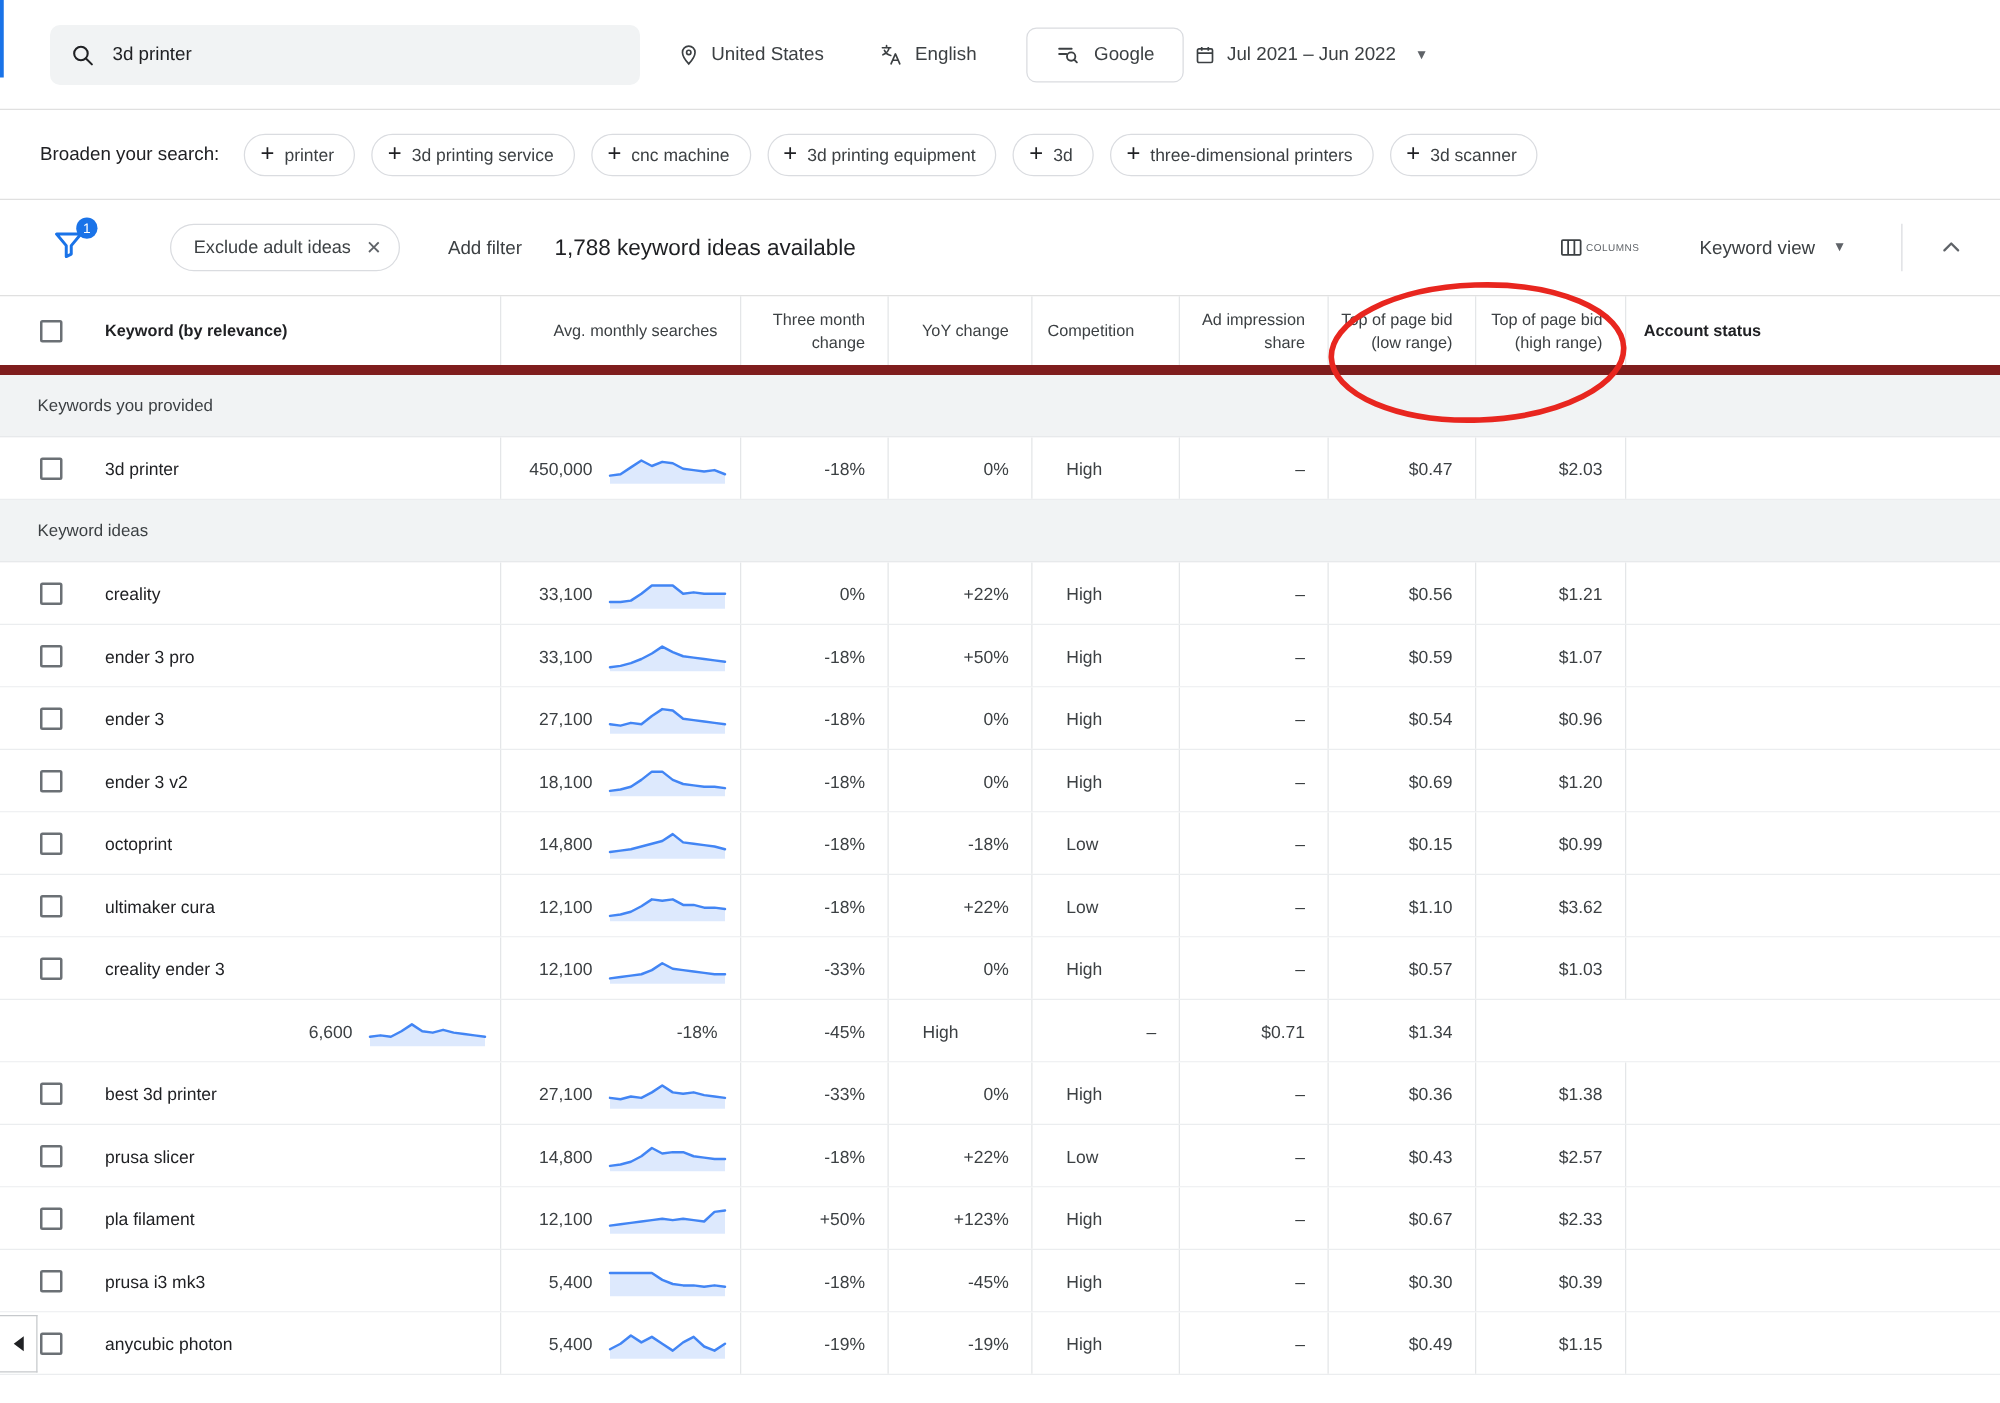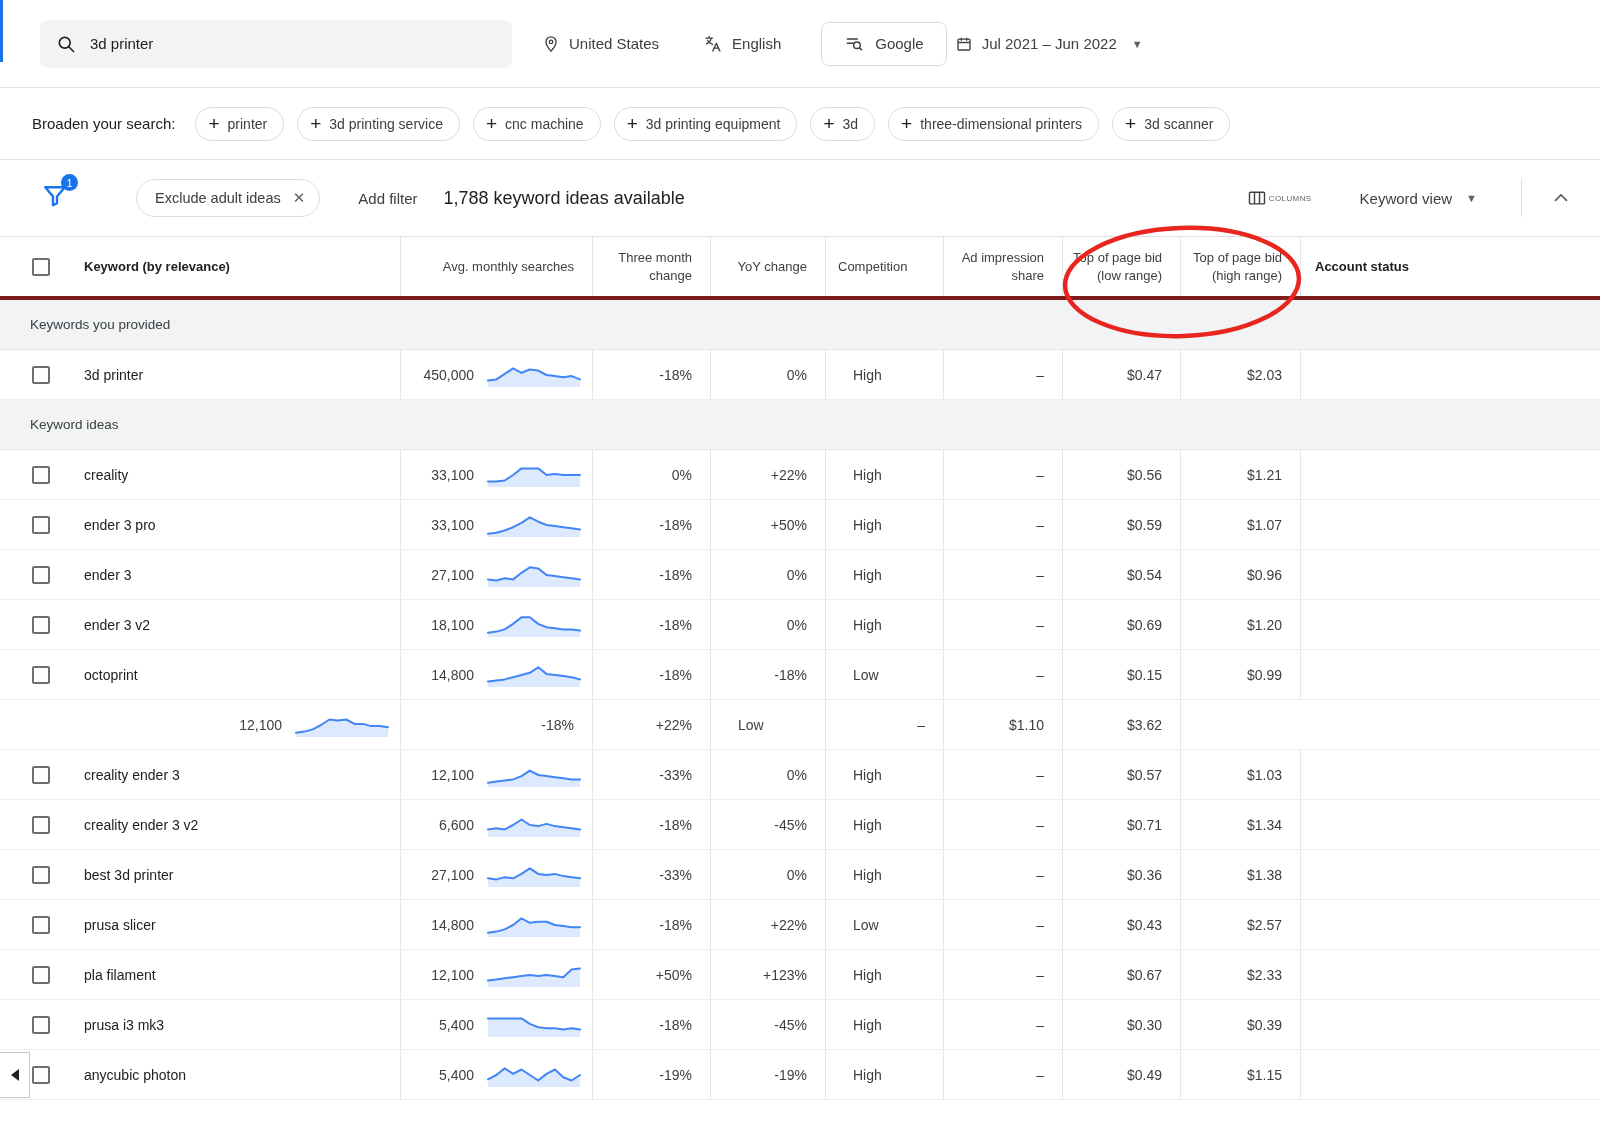--- a/index.html
+++ b/index.html
@@ -50,21 +50,21 @@
     color: #3c4043; cursor: pointer; }
   .vdiv { width: 1px; height: 38px; background: #dadce0; margin: 0 28px 0 44px; }
   .collapse-btn { cursor: pointer; display: flex; align-items: center; }
 
   
   .grid { display: grid; width: 1600px;
     grid-template-columns: 400px 192px 118px 115px 118px 119px 118px 120px 1fr; }
   .grid > div { display: flex; align-items: center; height: 100%; }
   .grid > div:not(:first-child) { border-left: 1px solid #e4e6e8; }
 
-  .thead { height: 64px; border-top: 1px solid #e0e0e0; border-bottom: 4px solid #7f1d1d;
+  .thead { height: 64px; border-top: 1px solid #e0e0e0; border-bottom: 8px solid #7f1d1d;
     font-size: 13px; color: #3c4043; }
   .thead .h-kw { padding-left: 32px; gap: 34px; font-weight: 700; color: #202124; cursor: pointer; }
   .h-num { justify-content: flex-end; text-align: right; padding-right: 18px; cursor: pointer; line-height: 1.35; }
   .h-left { padding-left: 12px; cursor: pointer; }
   .h-acct { padding-left: 14px; font-weight: 700; color: #202124; cursor: pointer; }
 
   .section-band { height: 50px; background: #f1f3f4; border-bottom: 1px solid #e4e6e8;
     display: flex; align-items: center; padding-left: 30px; font-size: 13.5px; color: #3c4043; }
 
   .trow { height: 50px; border-bottom: 1px solid #ebedef; font-size: 14px; background: #fff; }
@@ -359,20 +359,24 @@
     </div>
     <div class="c-num">-18%</div>
     <div class="c-num">-18%</div>
     <div class="c-comp">Low</div>
     <div class="c-num">–</div>
     <div class="c-num">$0.15</div>
     <div class="c-num">$0.99</div>
     <div></div>
   </div>
     <div class="grid trow">
+    <div class="c-keyword">
+      <span class="checkbox"></span>
+      <span>ultimaker cura</span>
+    </div>
     <div class="c-searches">
       <span class="num">12,100</span>
       <span class="spark"><svg width="96" height="26">
             <polygon points="2.0,25 2.0,20.7 10.4,19.6 18.7,17.4 27.1,13.0 35.5,7.5 43.8,8.6 52.2,7.5 60.5,11.9 68.9,11.9 77.3,14.1 85.6,14.1 94.0,15.2 94.0,25" fill="rgba(66,133,244,0.18)"></polygon>
             <polyline points="2.0,20.7 10.4,19.6 18.7,17.4 27.1,13.0 35.5,7.5 43.8,8.6 52.2,7.5 60.5,11.9 68.9,11.9 77.3,14.1 85.6,14.1 94.0,15.2" fill="none" stroke="#4285f4" stroke-width="2" stroke-linejoin="round" stroke-linecap="round"></polyline>
           </svg></span>
     </div>
     <div class="c-num">-18%</div>
     <div class="c-num">+22%</div>
     <div class="c-comp">Low</div>
@@ -395,24 +399,20 @@
     </div>
     <div class="c-num">-33%</div>
     <div class="c-num">0%</div>
     <div class="c-comp">High</div>
     <div class="c-num">–</div>
     <div class="c-num">$0.57</div>
     <div class="c-num">$1.03</div>
     <div></div>
   </div>
     <div class="grid trow">
-    <div class="c-keyword">
-      <span class="checkbox"></span>
-      <span>creality ender 3 v2</span>
-    </div>
     <div class="c-searches">
       <span class="num">6,600</span>
       <span class="spark"><svg width="96" height="26">
             <polygon points="2.0,25 2.0,17.4 10.4,16.3 18.7,17.4 27.1,13.0 35.5,7.5 43.8,13.0 52.2,14.1 60.5,11.9 68.9,14.1 77.3,15.2 85.6,16.3 94.0,17.4 94.0,25" fill="rgba(66,133,244,0.18)"></polygon>
             <polyline points="2.0,17.4 10.4,16.3 18.7,17.4 27.1,13.0 35.5,7.5 43.8,13.0 52.2,14.1 60.5,11.9 68.9,14.1 77.3,15.2 85.6,16.3 94.0,17.4" fill="none" stroke="#4285f4" stroke-width="2" stroke-linejoin="round" stroke-linecap="round"></polyline>
           </svg></span>
     </div>
     <div class="c-num">-18%</div>
     <div class="c-num">-45%</div>
     <div class="c-comp">High</div>

